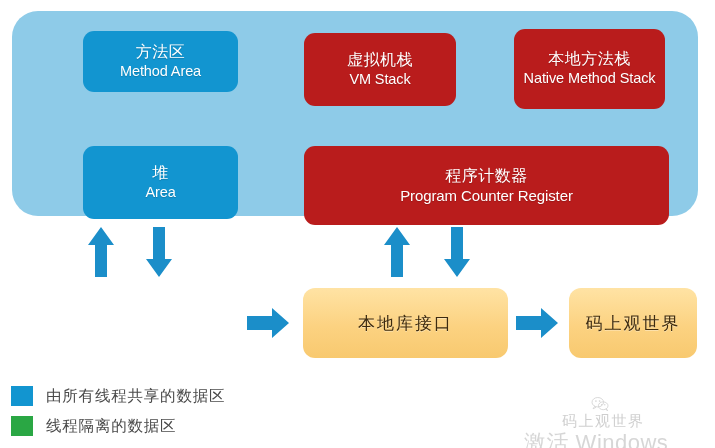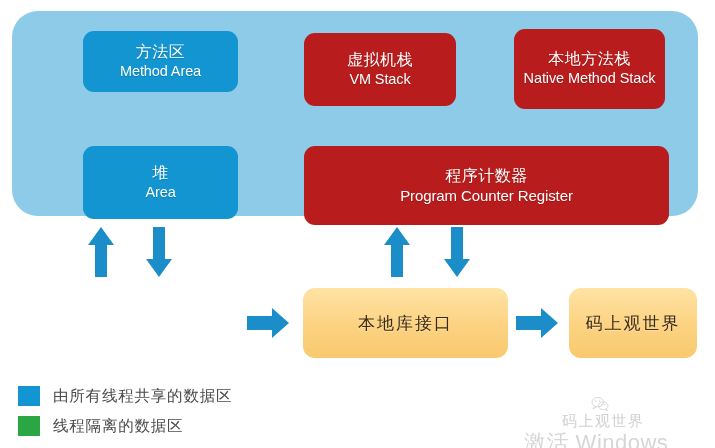--- a/index.html
+++ b/index.html
@@ -105,21 +105,21 @@
     color: #3d2b10;
     font-size: 17px;
     letter-spacing: 2px;
     text-shadow: 0 1px 0 rgba(255,255,255,0.35);
   }
   #box-exec-engine  { left: 22px;  top: 288px; width: 205px; height: 70px; }
   #box-native-iface { left: 303px; top: 288px; width: 205px; height: 70px; justify-content: center; }
   #box-native-lib   { left: 569px; top: 288px; width: 128px; height: 70px; }
 
   
-  .legend { position: absolute; left: 18px; top: 384px; text-align: right; }
+  .legend { position: absolute; left: 11px; top: 384px; text-align: right; }
   .legend-row {
     display: flex;
     align-items: center;
     height: 24px;
     margin-bottom: 6px;
   }
   .legend-swatch {
     width: 22px;
     height: 20px;
     margin-right: 13px;

